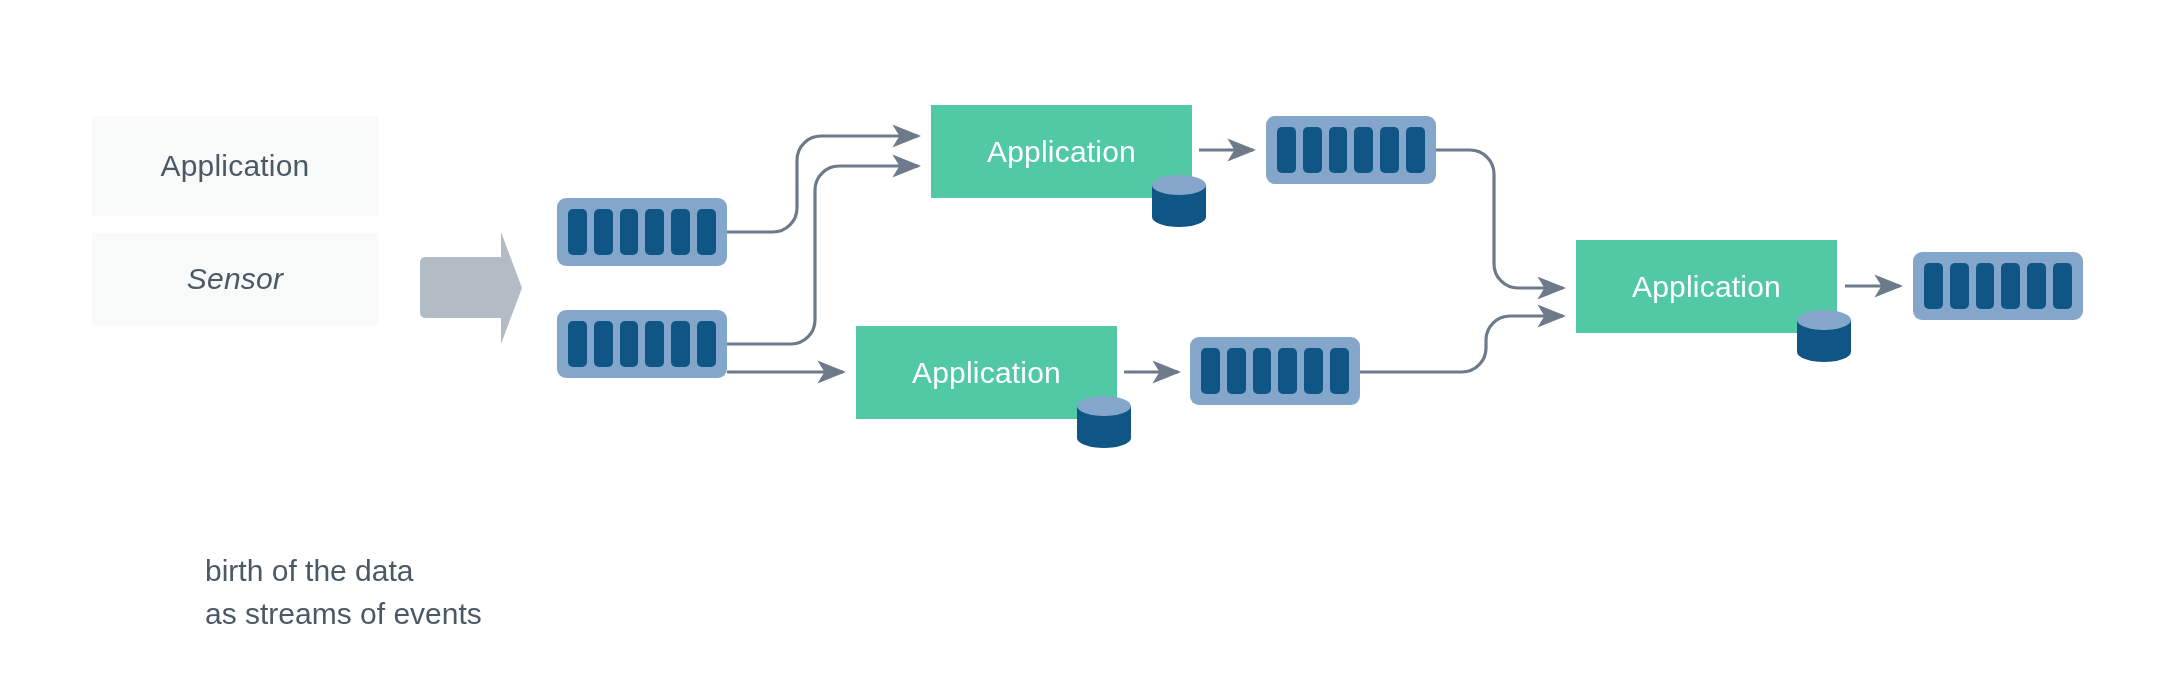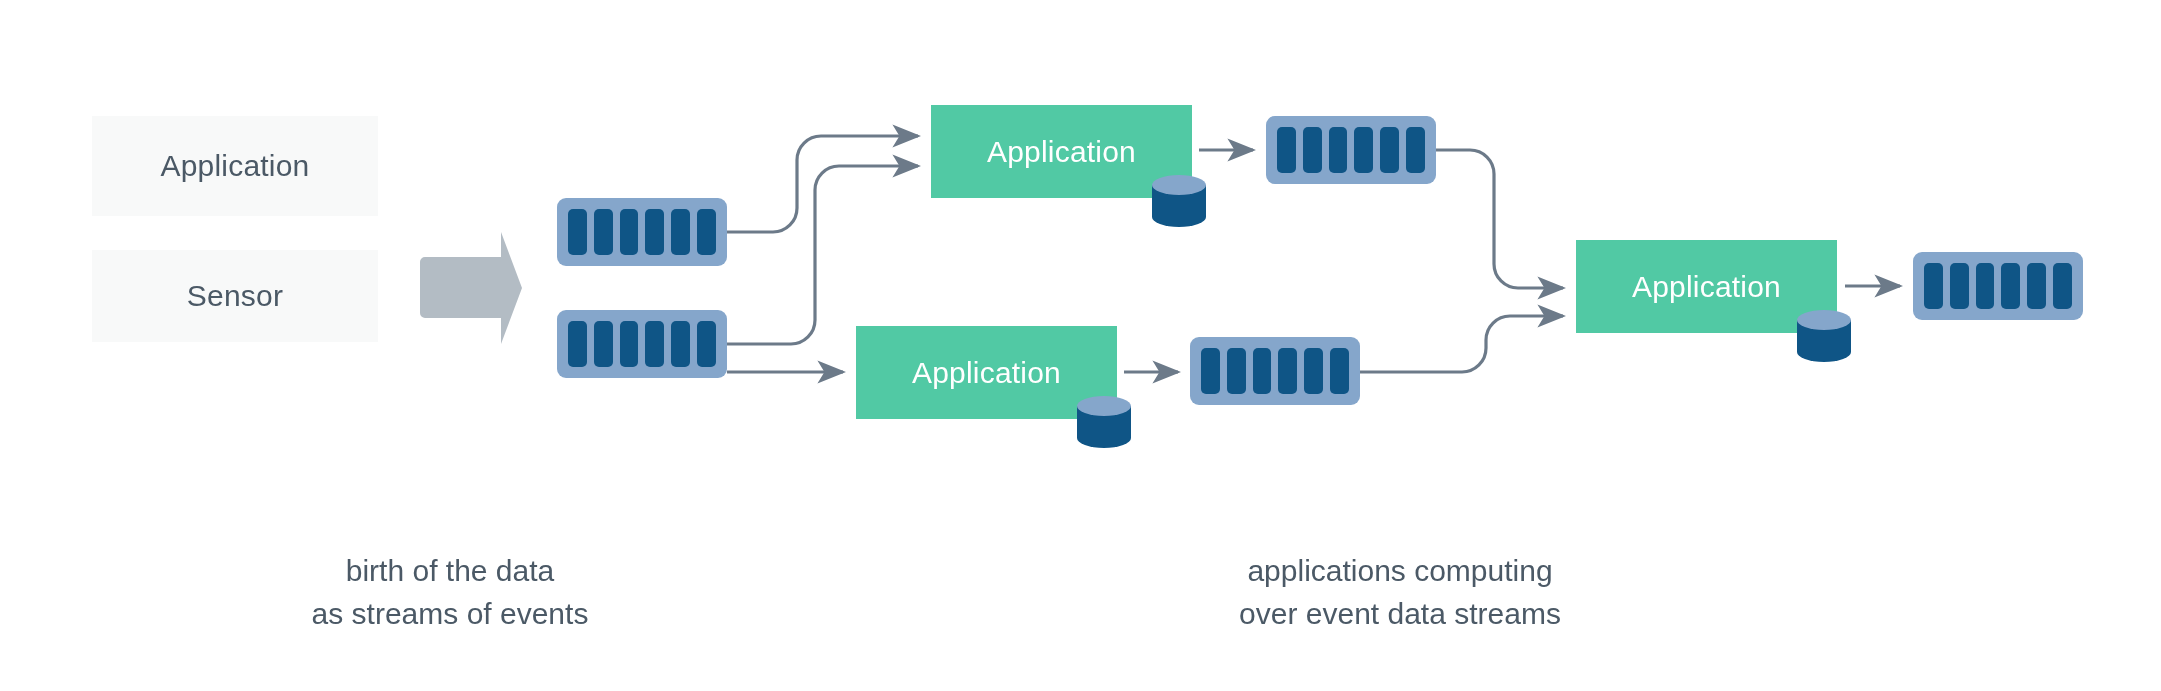--- a/index.html
+++ b/index.html
@@ -60,21 +60,21 @@
   }
   
   .cylinder {
     position: absolute;
   }
   
   .caption {
     position: absolute;
     color: #4b5966;
     font-size: 30px;
-    text-align: center;
+    text-align: left;
     line-height: 1.42;
     white-space: pre-line;
   }
   
   #links {
     position: absolute;
     left: 0;
     top: 0;
     width: 2161px;
     height: 691px;
@@ -82,21 +82,21 @@
   }
 </style>
 </head>
 <body>
 
 <div id="canvas">
 
   <div class="source-box" style="left:92px; top:116px; width:286px; height:100px;">
     <span>Application</span>
   </div>
-  <div class="source-box" style="left:92px; top:250px; width:286px; height:92px;">
+  <div class="source-box" style="left:92px; top:233px; width:286px; height:92px;font-style:italic;">
     <span>Sensor</span>
   </div>
 
   <div class="stream" style="left:557px; top:198px; width:170px; height:68px; padding:11px 11px; gap:7px;">
     <span class="bar"></span>
     <span class="bar"></span>
     <span class="bar"></span>
     <span class="bar"></span>
     <span class="bar"></span>
     <span class="bar"></span>
@@ -187,16 +187,14 @@
     <path d="M1436,150 L1470,150 A24,24 0 0 1 1494,174 L1494,264 A24,24 0 0 0 1518,288 L1563,288" fill="none" stroke="#6c7a89" stroke-width="3.2" marker-end="url(#ah)"></path>
 
     <path d="M1360,372 L1462,372 A24,24 0 0 0 1486,348 L1486,340 A24,24 0 0 1 1510,316 L1563,316" fill="none" stroke="#6c7a89" stroke-width="3.2" marker-end="url(#ah)"></path>
 
     <path d="M1845,286 L1900,286" fill="none" stroke="#6c7a89" stroke-width="3.2" marker-end="url(#ah)"></path>
   </svg>
 
   <div class="caption" style="left:205px; top:550px; width:490px;">birth of the data
 as streams of events</div>
 
-  <div class="caption" style="left:1155px; top:550px; width:490px;">applications computing
-over event data streams</div>
 
 </div>
 
 </body></html>

